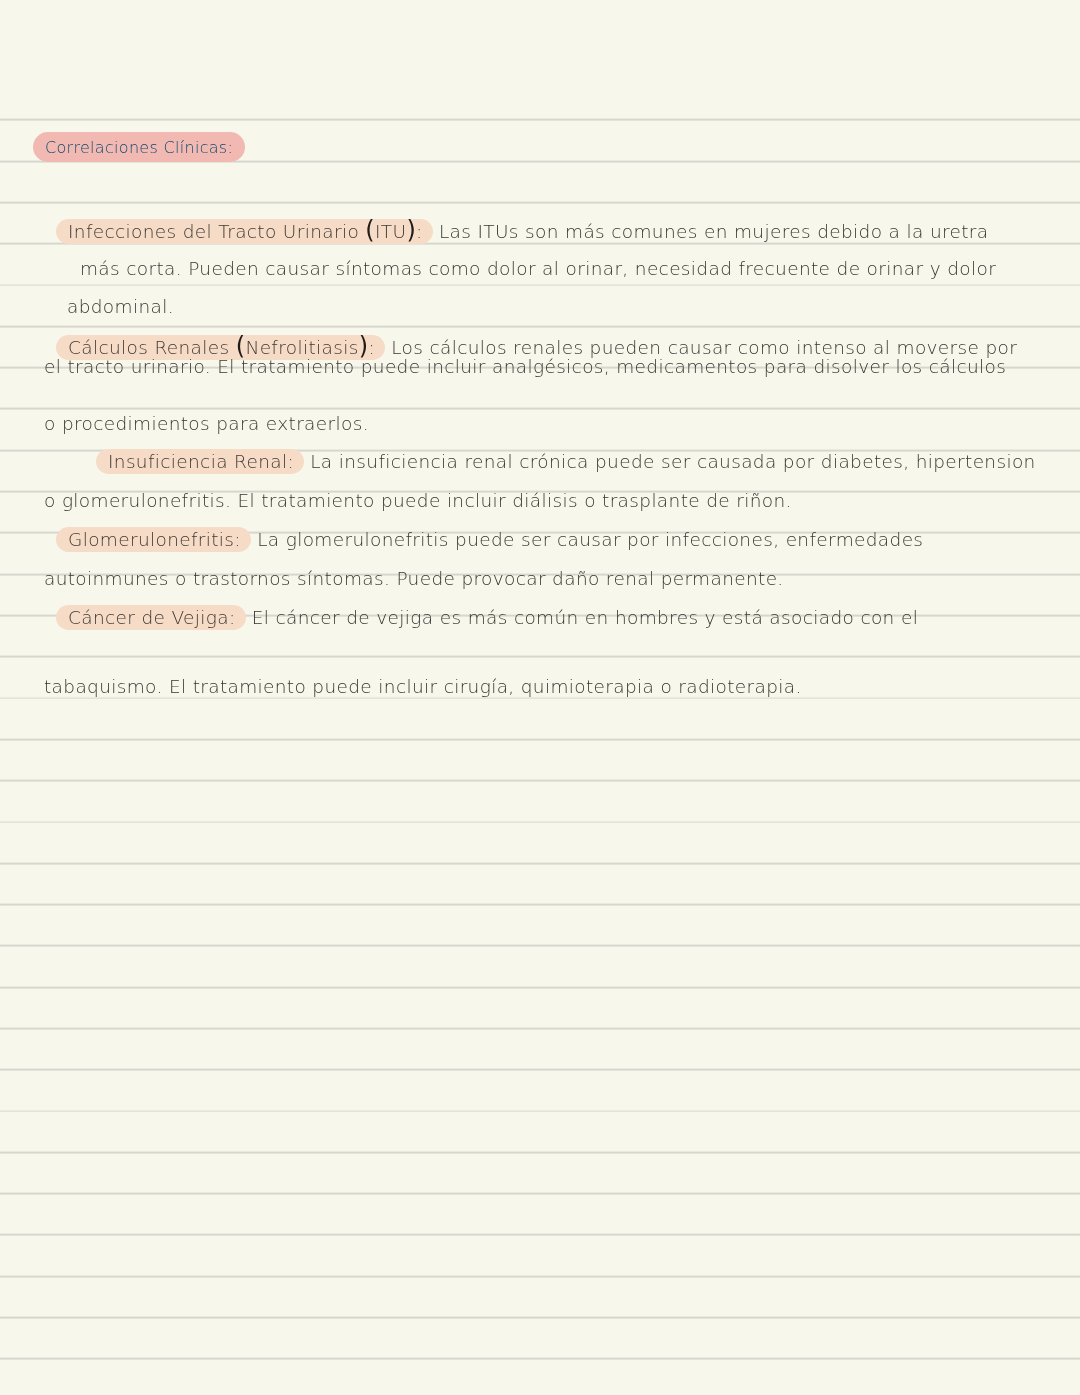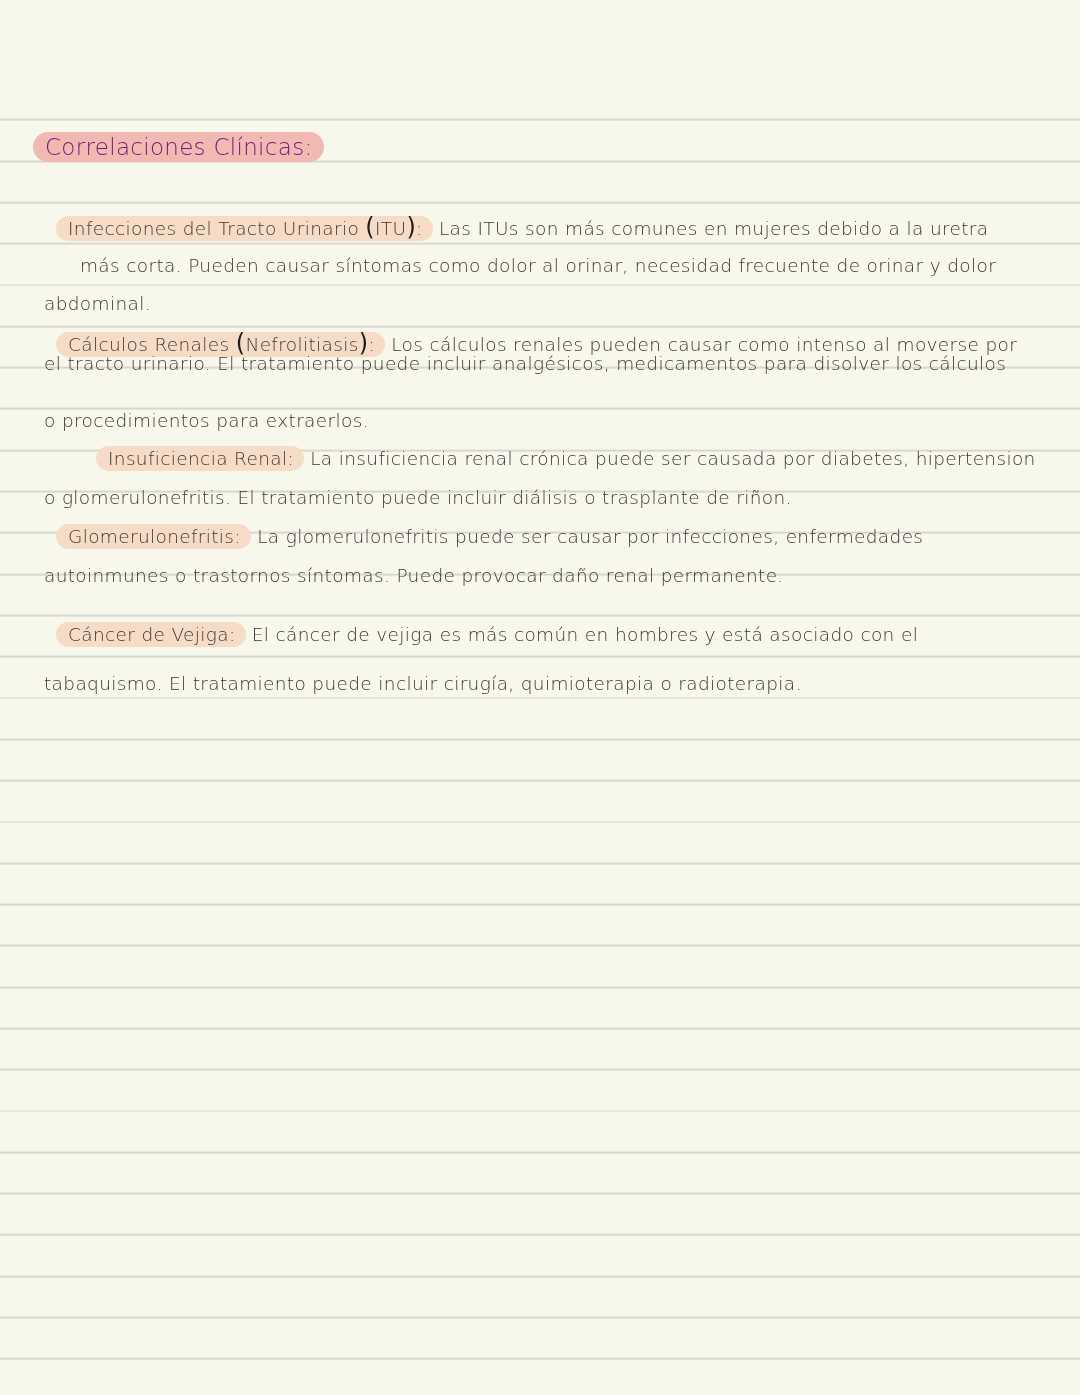--- a/index.html
+++ b/index.html
@@ -34,30 +34,30 @@
   .heading {
     position: absolute;
     left: 33px; top: 132px;
     height: 30px;
     padding: 0 12px;
     background: #f2b9b2;
     border-radius: 15px;
     display: flex; align-items: center;
   }
   .heading span {
-    font-size: 23px;
+    font-size: 16px;
     letter-spacing: 0.3px;
-    color: #701a75;
+    color: #0c4a6e;
     font-weight: 300;
   }
   .line {
     position: absolute;
     left: 44px;
     font-size: 18.5px;
-    line-height: 32px;
+    line-height: 38px;
     white-space: nowrap;
     letter-spacing: 0.35px;
     color: #3a3632;
     font-weight: 300;
     text-align: right;
   }
   .term {
     background: #f6dcc6;
     border-radius: 14px;
     padding: 2px 10px 2px 12px;
@@ -73,34 +73,34 @@
 <div class="rules-top-mask"></div>
 
 <div class="heading">
   <span>Correlaciones Clínicas:</span>
 </div>
 
 <div class="line" style="top:211px; left:68px;">
   <span class="term"><span>Infecciones del Tracto Urinario</span> <span class="paren">(</span><span>ITU</span><span class="paren">)</span><span>:</span></span><span> Las ITUs son más comunes en mujeres debido a la uretra</span>
 </div>
 <div class="line" style="top:250px;margin-left:36px;">más corta. Pueden causar síntomas como dolor al orinar, necesidad frecuente de orinar y dolor</div>
-<div class="line" style="top:288px;">abdominal.</div>
+<div class="line" style="top:288px;margin-left:23px;">abdominal.</div>
 
 <div class="line" style="top:327px; left:68px;">
   <span class="term"><span>Cálculos Renales</span> <span class="paren">(</span><span>Nefrolitiasis</span><span class="paren">)</span><span>:</span></span><span> Los cálculos renales pueden causar como intenso al moverse por</span>
 </div>
 <div class="line" style="top:348px;">el tracto urinario. El tratamiento puede incluir analgésicos, medicamentos para disolver los cálculos</div>
 <div class="line" style="top:405px;">o procedimientos para extraerlos.</div>
 
 <div class="line" style="top:443px; left:68px;margin-left:40px;">
   <span class="term">Insuficiencia Renal:</span><span> La insuficiencia renal crónica puede ser causada por diabetes, hipertension</span>
 </div>
 <div class="line" style="top:482px;">o glomerulonefritis. El tratamiento puede incluir diálisis o trasplante de riñon.</div>
 
 <div class="line" style="top:521px; left:68px;">
   <span class="term">Glomerulonefritis:</span><span> La glomerulonefritis puede ser causar por infecciones, enfermedades</span>
 </div>
 <div class="line" style="top:560px;">autoinmunes o trastornos síntomas. Puede provocar daño renal permanente.</div>
 
-<div class="line" style="top:599px; left:68px;margin-top:20px;">
+<div class="line" style="top:599px; left:68px;">
   <span class="term">Cáncer de Vejiga:</span><span> El cáncer de vejiga es más común en hombres y está asociado con el</span>
 </div>
 <div class="line" style="top:668px;">tabaquismo. El tratamiento puede incluir cirugía, quimioterapia o radioterapia.</div>
 
 </body></html>

